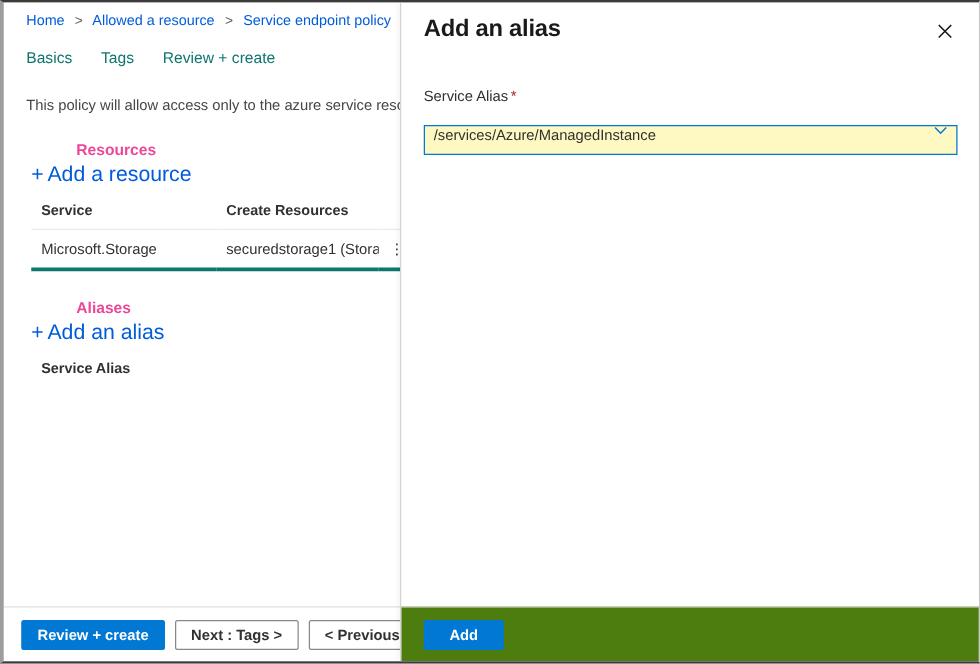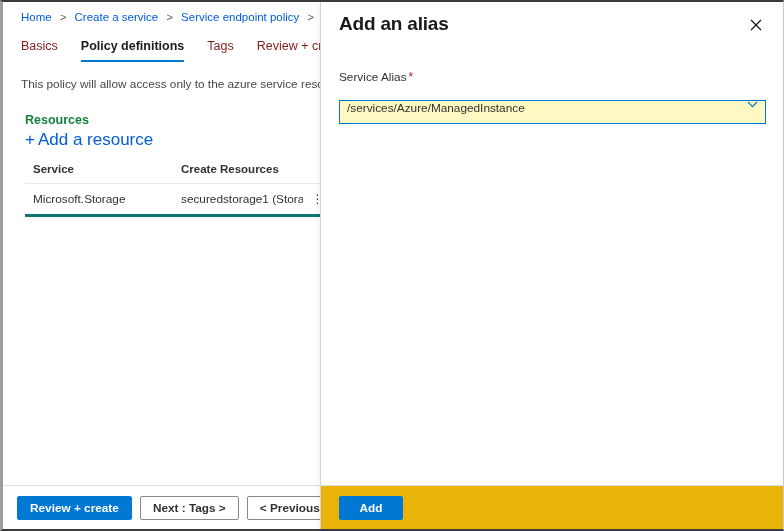--- a/index.html
+++ b/index.html
@@ -70,21 +70,21 @@
 
   .tabs {
     display: flex;
     align-items: flex-end;
     padding: 16px 0 0 18px;
     gap: 23px;
     white-space: nowrap;
   }
   .tab {
     font-size: 12.5px;
-    color: #7f1d1d;
+    color: #0f766e;
     padding-bottom: 7px;
     cursor: pointer;
     border-bottom: 2px solid transparent;
   }
   .tab.active {
     font-weight: 700;
     color: #1b1a19;
     border-bottom: 2px solid #0078d4;
   }
 
@@ -94,21 +94,22 @@
     color: #484644;
     white-space: nowrap;
   }
 
   .section {
     padding: 22px 0 0 22px;
   }
   .section-head {
     font-size: 12.5px;
     font-weight: 700;
-    color: #15803d;
+    color: #ec4899;
+    margin-left: 36px;
   }
   .add-link {
     margin-top: 3px;
     font-size: 17px;
     color: #015cda;
     cursor: pointer;
     display: inline-block;
     white-space: nowrap;
   }
   .plus { margin-right: 3px; }
@@ -257,45 +258,44 @@
   }
 
   .panel-footer {
     position: absolute;
     left: 0; right: 0; bottom: 0;
     height: 44px;
     border-top: 1px solid #e1dfdd;
     display: flex;
     align-items: center;
     padding-left: 18px;
-    background: #eab308;
+    background: #4d7c0f;
   }
   .btn-add { min-width: 64px; }
 </style>
 </head>
 <body>
 
 <div id="root">
 
   <div id="blade">
     <div class="blade-scroll">
 
       <div class="breadcrumb">
         <span class="bc-link">Home</span>
         <span class="bc-sep">&gt;</span>
-        <span class="bc-link">Create a service</span>
+        <span class="bc-link">Allowed a resource</span>
         <span class="bc-sep">&gt;</span>
         <span class="bc-link">Service endpoint policy</span>
         <span class="bc-sep">&gt;</span>
       </div>
 
 
       <div class="tabs">
         <div class="tab">Basics</div>
-        <div class="tab active">Policy definitions</div>
         <div class="tab">Tags</div>
         <div class="tab">Review + create</div>
       </div>
 
       <div class="desc">This policy will allow access only to the azure service resources list</div>
 
       <div class="section">
         <div class="section-head">Resources</div>
         <div class="add-link">
           <span class="plus">+</span><span>Add a resource</span>
@@ -314,20 +314,35 @@
               <td class="col-a">Microsoft.Storage</td>
               <td class="col-b">securedstorage1 (Storage a...</td>
               <td class="col-c row-menu">
                   <span>⋮</span>
                 </td>
             </tr>
           </tbody>
         </table>
       </div>
 
+      <div class="section">
+        <div class="section-head">Aliases</div>
+        <div class="add-link">
+          <span class="plus">+</span><span>Add an alias</span>
+        </div>
+
+        <table class="grid">
+          <thead>
+            <tr>
+              <th class="col-a" style="border-bottom:none;">Service Alias</th>
+            </tr>
+          </thead>
+          <tbody></tbody>
+        </table>
+      </div>
 
     </div>
 
     <div class="blade-footer">
       <div class="btn btn-primary">Review + create</div>
       <div class="btn btn-secondary">Next : Tags &gt;</div>
       <div class="btn btn-secondary">&lt; Previous</div>
 
     </div>
   </div>

